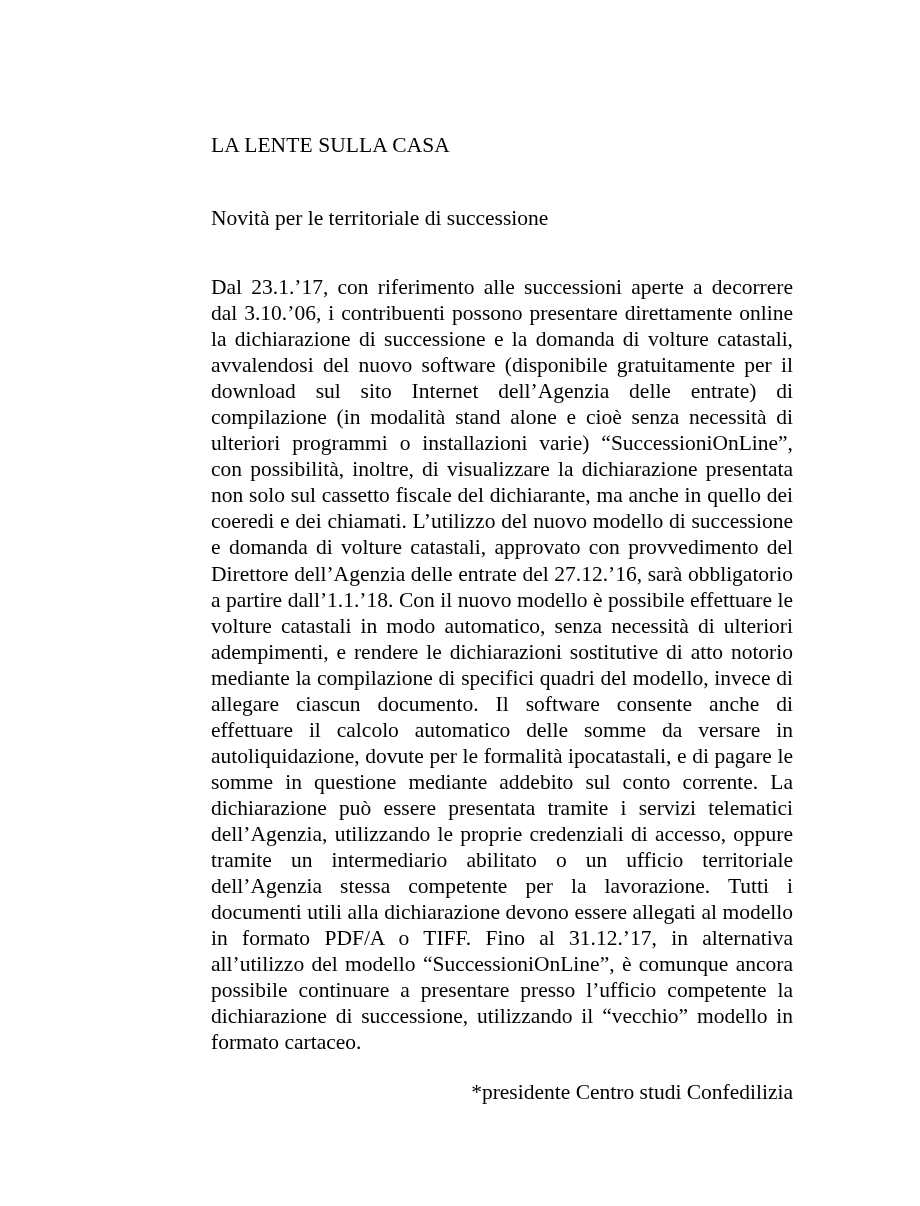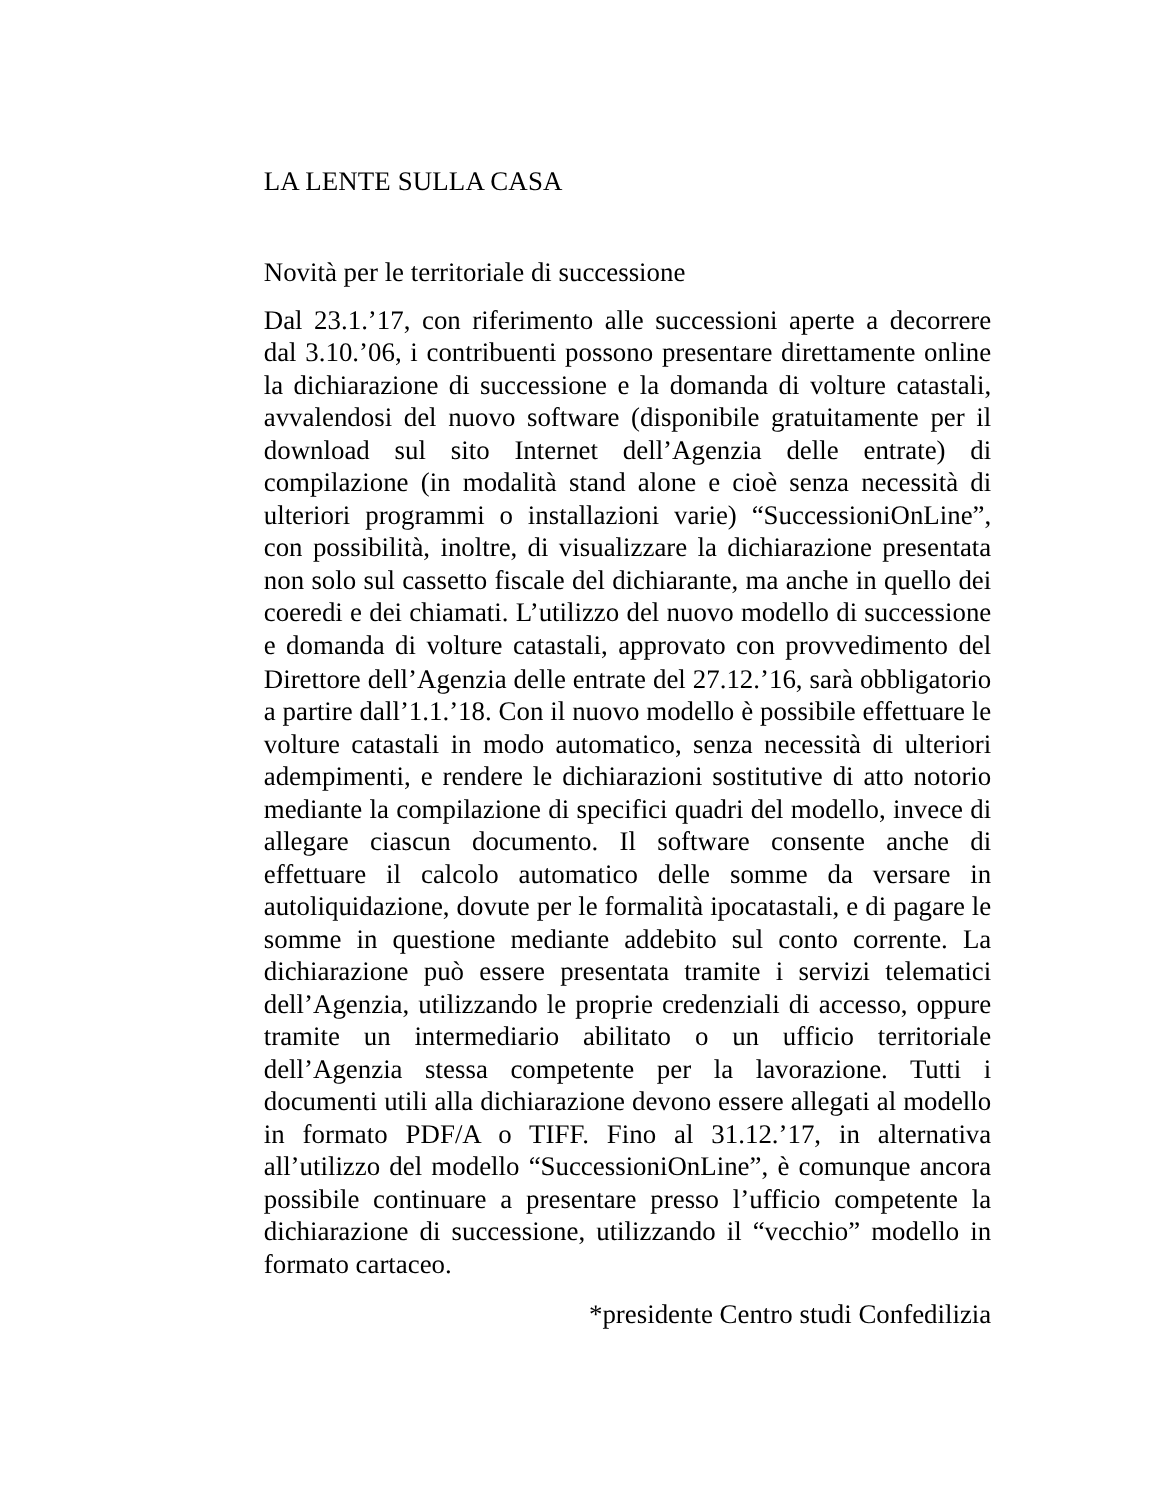--- a/index.html
+++ b/index.html
@@ -42,33 +42,33 @@
   .masthead-author {
     display: block;
   }
   .article-subject {
     margin-top: 47px;
     font-size: 21.5px;
     line-height: 26px;
     text-align: left;
   }
   .body-block {
-    margin-top: 12px;
+    margin-top: 43px;
     font-size: 21.5px;
     line-height: 26.05px;
     text-align: justify;
     text-justify: inter-word;
     hyphens: none;
   }
   .body-block p {
     margin: 0;
     text-align: justify;
   }
   .signature {
-    margin-top: 14px;
+    margin-top: 24px;
     font-size: 21.5px;
     line-height: 26px;
     text-align: right;
   }
   .sig-role {
     display: block;
   }
   .sig-handle {
     display: block;
     font-style: italic;

